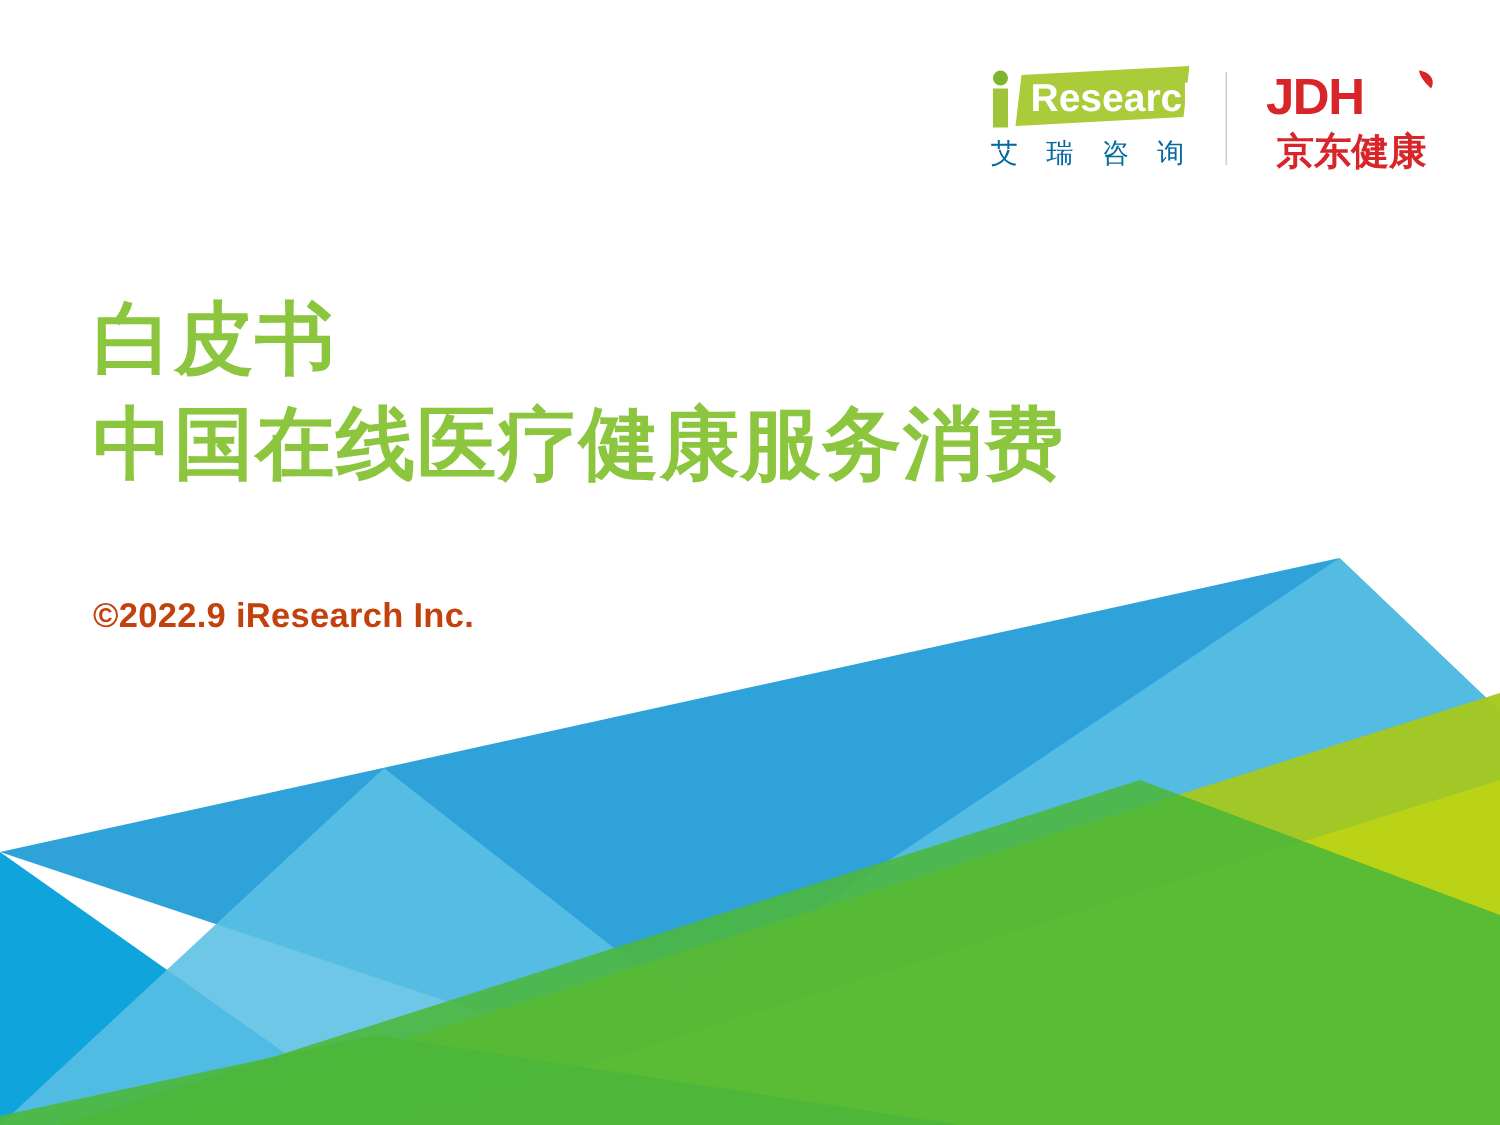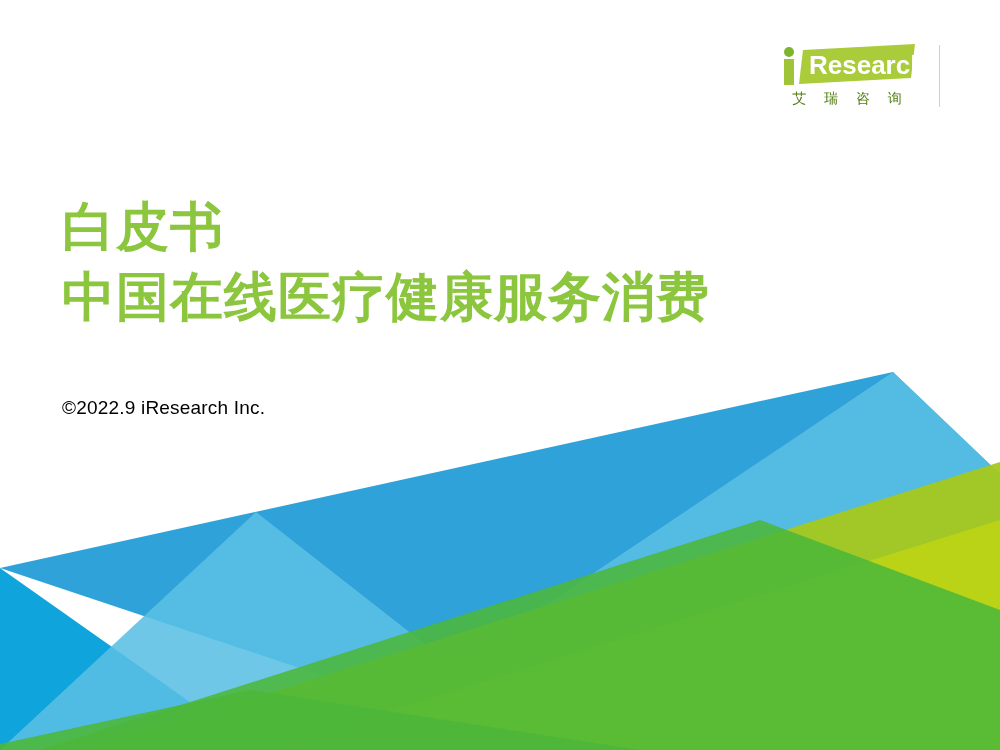--- a/index.html
+++ b/index.html
@@ -48,23 +48,23 @@
     width: 140px;
     padding-right: 22px;
   }
   .ir-mark {
     position: relative;
     width: 136px;
     height: 42px;
   }
   .ir-sub {
     margin-top: 4px;
-    font-size: 14px;
+    font-size: 18px;
     letter-spacing: 7px;
-    color: #4d7c0f;
+    color: #0369a1;
     text-indent: 7px;
     white-space: nowrap;
   }
   #logo-divider {
     width: 1px;
     height: 62px;
     background: #cfcfcf;
     margin: 0 22px 0 0;
   }
   #jdh-logo {
@@ -93,25 +93,26 @@
     font-weight: bold;
     color: #8CC63E;
     line-height: 1.33;
     letter-spacing: 1px;
     white-space: nowrap;
   }
   #copyright {
     position: absolute;
     left: 62px;
     top: 397px;
-    font-size: 19px;
-    color: #000000;
+    font-size: 23px;
+    color: #c2410c;
     letter-spacing: 0.2px;
     z-index: 3;
     white-space: nowrap;
+    font-weight: bold;
   }
 </style>
 </head>
 <body>
 
 <div id="slide">
 
   <svg id="decor" viewBox="0 0 1000 750" preserveAspectRatio="none">
 
     <polygon points="0,568 258,750 0,750" fill="#0FA4DC"></polygon>
@@ -141,20 +142,30 @@
         <circle cx="10" cy="8" r="5" fill="#7DB62B"></circle>
         <rect x="5" y="15" width="10" height="26" fill="#9FC437"></rect>
 
         <text x="30" y="30" font-family="'Liberation Sans', sans-serif" font-size="26" font-weight="bold" fill="#ffffff">Research</text>
       </svg>
       <div class="ir-sub">艾 瑞 咨 询</div>
     </div>
 
     <div id="logo-divider"></div>
 
+    <div class="logo-block" id="jdh-logo">
+      <svg class="jdh-mark" viewBox="0 0 118 38" preserveAspectRatio="xMidYMid meet">
+        <text x="2" y="31" font-family="'Liberation Sans', sans-serif" font-size="34" font-weight="bold" fill="#D8252A" letter-spacing="-1">JDH</text>
+
+        <path d="M104 2 C112 3 115 9 112 14 C108 10 105 7 104 2 Z" fill="#D8252A"></path>
+      </svg>
+      <svg class="jdh-sub" viewBox="0 0 118 30" preserveAspectRatio="xMidYMid meet">
+        <text x="59" y="25" text-anchor="middle" font-family="'Liberation Sans', sans-serif" font-size="25" font-weight="bold" fill="#D8252A">京东健康</text>
+      </svg>
+    </div>
 
   </div>
 
   <div id="title-area">
     <div class="title-line">白皮书</div>
     <div class="title-line">中国在线医疗健康服务消费</div>
   </div>
 
   <div id="copyright">©2022.9 iResearch Inc.</div>
 

